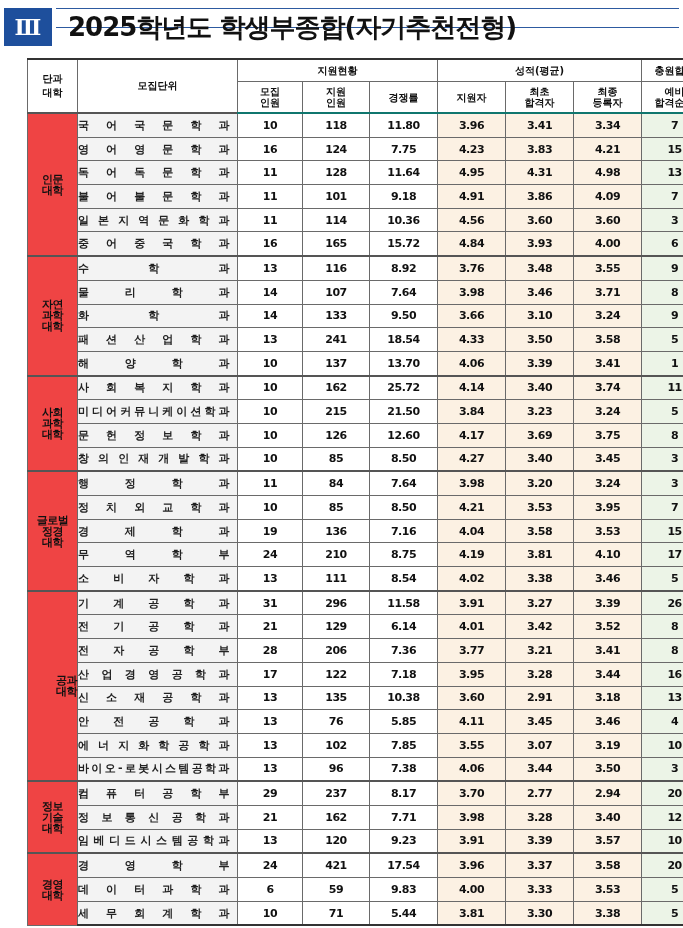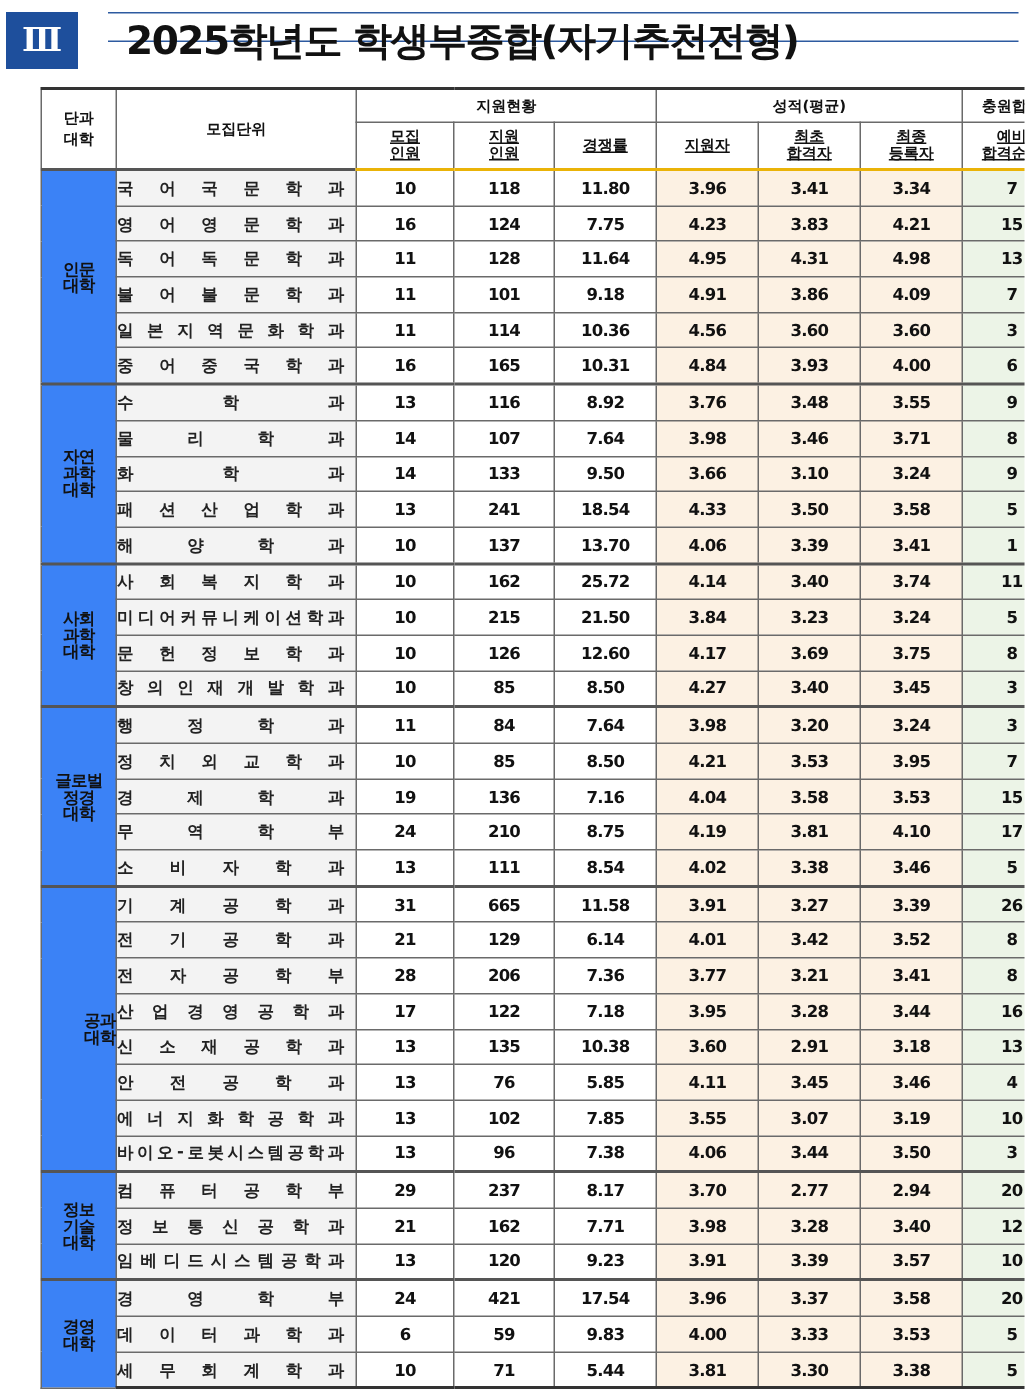--- a/index.html
+++ b/index.html
@@ -1,26 +1,26 @@
 <!DOCTYPE html>
 <html><head>
 <meta charset="utf-8">
 <style>
   html, body { margin: 0; padding: 0; background: #ffffff; }
   body { width: 683px; height: 928px; position: relative; font-family: "DejaVu Sans", sans-serif; color: #111; overflow: hidden; }
   .title-wrap { position: absolute; left: 4px; top: 8px; width: 675px; height: 40px; }
   .roman-badge { position: absolute; left: 0; top: 0; width: 48px; height: 38px; background: #1e4f9c; color: #fff; font-family: "DejaVu Serif", serif; font-size: 22px; font-weight: bold; display: flex; align-items: center; justify-content: center; }
-  .title-box { position: absolute; left: 68px; top: 0; right: 0; height: 20px; border-top: 1.5px solid #2d5aa0; border-bottom: 1.5px solid #2d5aa0; box-sizing: border-box; }
+  .title-box { position: absolute; left: 52px; top: 0; right: 0; height: 20px; border-top: 1.5px solid #2d5aa0; border-bottom: 1.5px solid #2d5aa0; box-sizing: border-box; }
   .title-text { position: absolute; left: 12px; top: 1px; font-size: 26px; font-weight: bold; letter-spacing: -1px; color: #111; white-space: nowrap; }
   table.main { position: absolute; left: 0; top: 58px; width: 680px; border-collapse: collapse; table-layout: fixed; font-size: 11px; margin-left: 27px; }
   table.main th, table.main td { border: 1px solid #6a6a6a; text-align: center; vertical-align: middle; padding: 0; }
   table.main thead tr.top th { height: 21px; border-top: 2px solid #333; font-weight: bold; font-size: 10px; }
-  table.main thead tr.sub th { height: 30px; font-weight: bold; font-size: 10px; line-height: 11px; border-bottom: 2px solid #eab308; text-decoration: underline; }
+  table.main thead tr.sub th { height: 30px; font-weight: bold; font-size: 10px; line-height: 11px; border-bottom: 2px solid #0f766e; }
   table.main td { height: 22.7px; font-weight: bold; font-size: 11px; letter-spacing: -0.5px; }
-  td.college { font-size: 11px; font-weight: bold; line-height: 11px; background: #3b82f6; border-left: none; }
+  td.college { font-size: 11px; font-weight: bold; line-height: 11px; background: #ef4444; border-left: none; }
   th.col-college { border-left: none; }
   td.dept { text-align: left; padding-left: 10px; font-weight: normal; font-size: 10.5px; color: #222; background: #f3f3f3; }
   td.dept span.d { display: flex; justify-content: space-between; padding-right: 8px; }
   td.grade { background: #fcf1e3; }
   td.rank { background: #ecf4e7; border-right: none; }
   th.rank-h { border-right: none; }
   tr.group-start td { border-top: 2px solid #555; }
   tbody tr:last-child td { border-bottom: 2px solid #333; }
 </style>
 </head>
@@ -175,21 +175,21 @@
             <span>중</span>
             <span>어</span>
             <span>중</span>
             <span>국</span>
             <span>학</span>
             <span>과</span>
           </span>
         </td>
         <td>16</td>
         <td>165</td>
-        <td>10.31</td>
+        <td>15.72</td>
         <td class="grade">4.84</td>
         <td class="grade">3.93</td>
         <td class="grade">4.00</td>
         <td class="rank">6</td>
       </tr>
       <tr class="group-start">
         <td class="college" rowspan="5" style="white-space: pre-line;">자연
 과학
 대학</td>
         <td class="dept">
@@ -459,21 +459,21 @@
         <td class="dept">
           <span class="d">
             <span>기</span>
             <span>계</span>
             <span>공</span>
             <span>학</span>
             <span>과</span>
           </span>
         </td>
         <td>31</td>
-        <td>665</td>
+        <td>296</td>
         <td>11.58</td>
         <td class="grade">3.91</td>
         <td class="grade">3.27</td>
         <td class="grade">3.39</td>
         <td class="rank">26</td>
       </tr>
       <tr>
         <td class="dept">
           <span class="d">
             <span>전</span>

